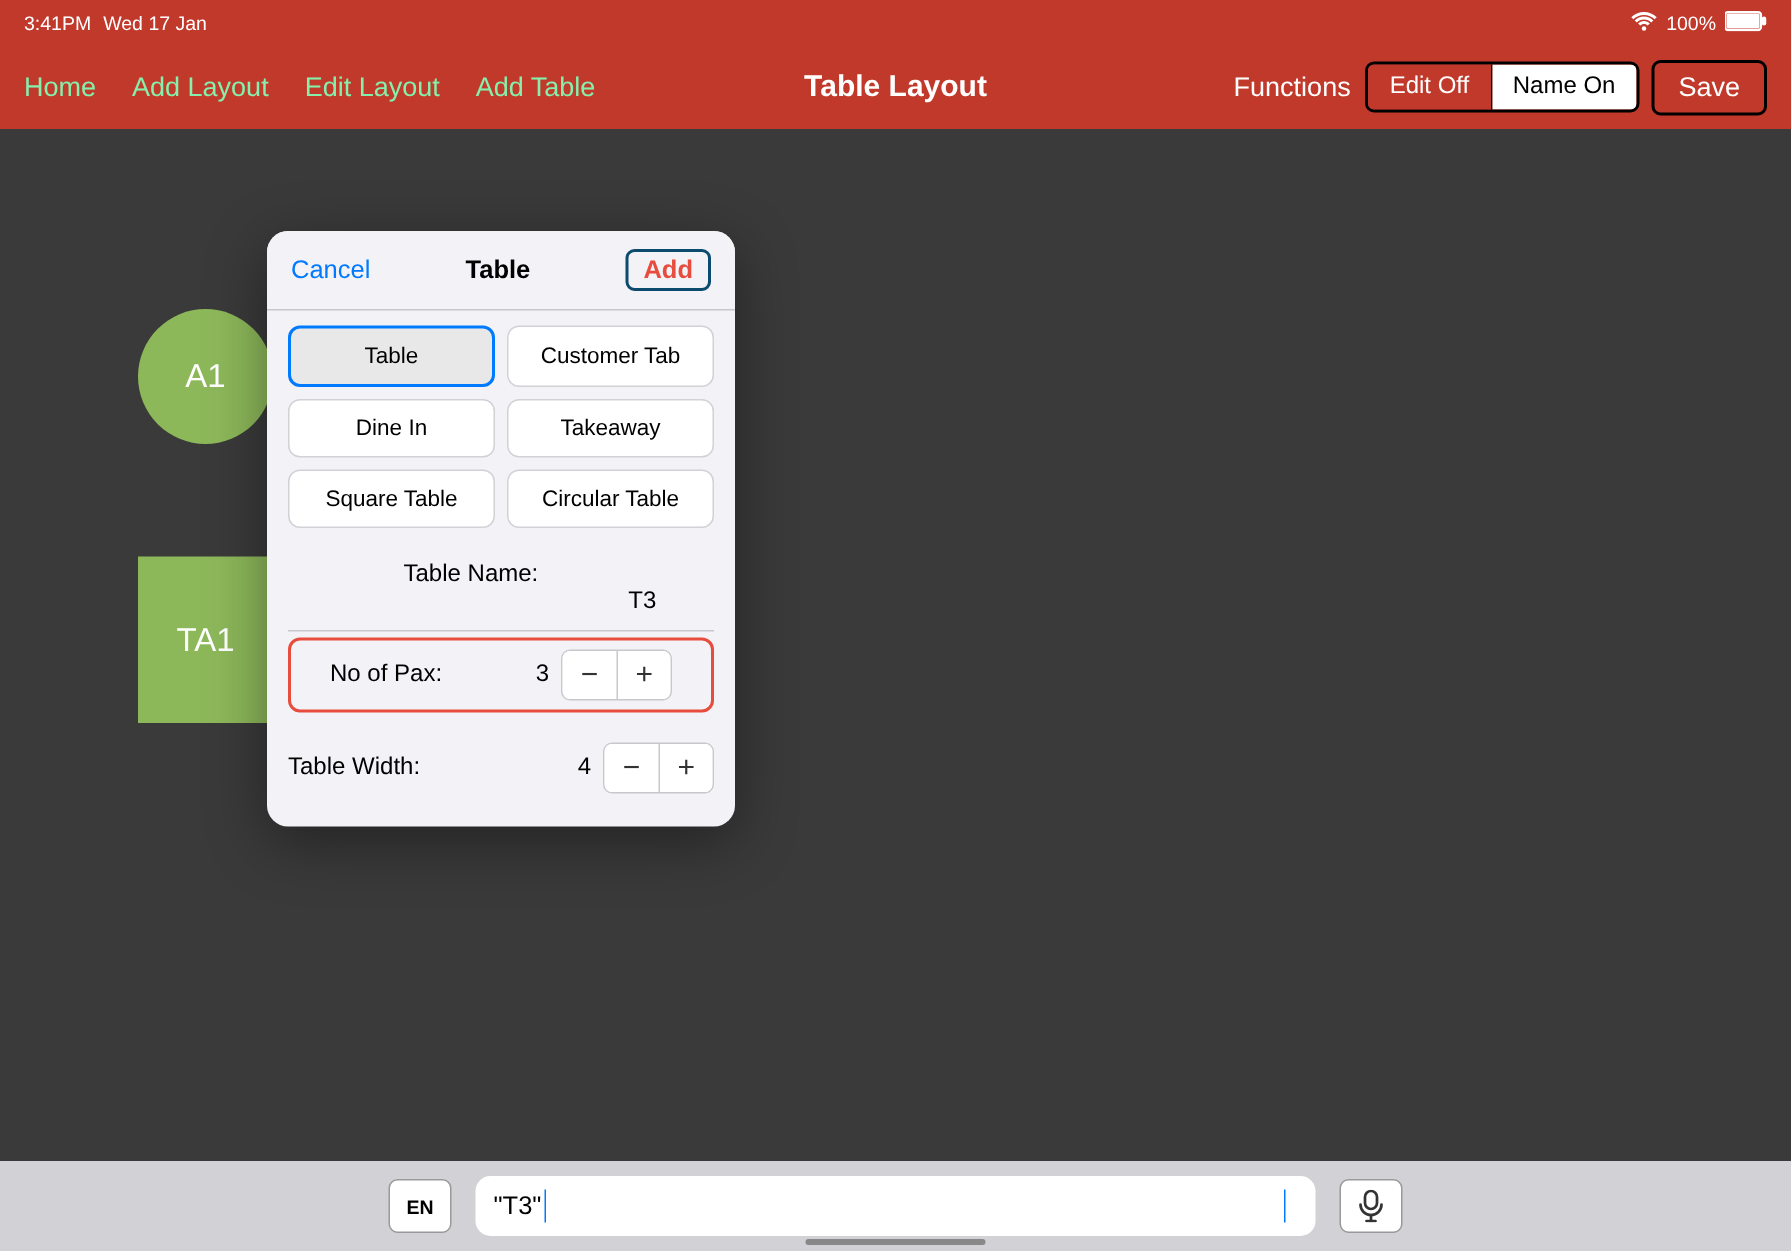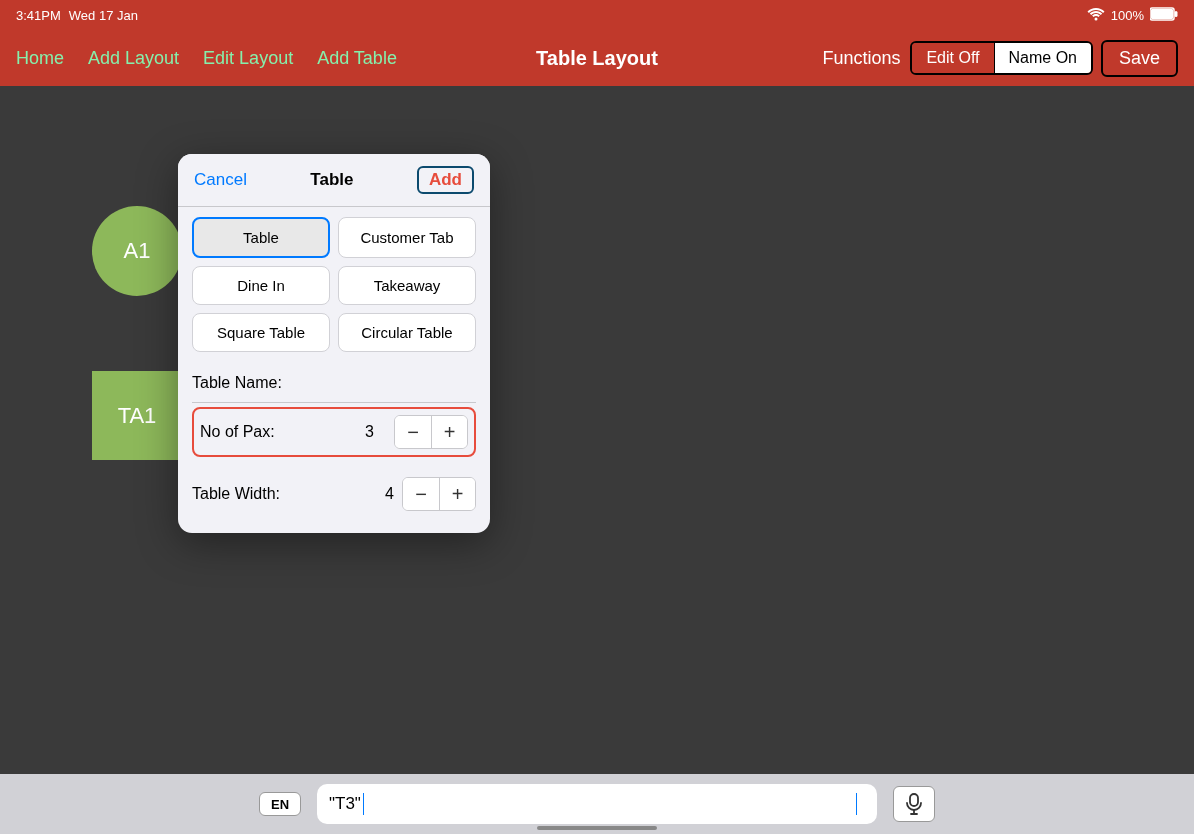--- a/index.html
+++ b/index.html
@@ -137,21 +137,21 @@
       font-size: 22px;
       font-weight: 500;
     }
 
     
     .table-square {
       position: absolute;
       top: 285px;
       left: 92px;
       width: 90px;
-      height: 89px;
+      height: 111px;
       background: #8db85a;
       display: flex;
       align-items: center;
       justify-content: center;
       color: white;
       font-size: 22px;
       font-weight: 500;
     }
 
     
@@ -223,20 +223,21 @@
       background: #e8e8e8;
       border: 2px solid #007aff;
     }
 
     
     .field-row {
       display: flex;
       align-items: center;
       padding: 10px 0;
       border-bottom: 1px solid #c8c8cc;
+      flex-direction: column;
     }
     .field-label {
       font-size: 16px;
       font-weight: 500;
       color: #000;
       min-width: 130px;
     }
     .field-input {
       flex: 1;
       border: none;
@@ -295,21 +296,21 @@
       width: 100%;
       height: 60px;
       background: #d1d1d6;
       display: flex;
       align-items: center;
       justify-content: center;
       gap: 16px;
     }
     .keyboard-lang {
       width: 42px;
-      height: 24px;
+      height: 36px;
       background: white;
       border-radius: 6px;
       display: flex;
       align-items: center;
       justify-content: center;
       font-size: 13px;
       font-weight: 600;
       border: 1px solid #999;
     }
     .keyboard-text-bar {
@@ -436,21 +437,21 @@
         <button class="type-btn">Square Table</button>
         <button class="type-btn">Circular Table</button>
       </div>
 
       <div class="field-row">
         <span class="field-label">Table Name:</span>
         <input class="field-input" type="text" value="T3" style="">
       </div>
 
       <div style="padding: 4px 0;">
-        <div style="border: 2px solid #e74c3c; border-radius: 8px; padding: 6px 6px; display: flex; align-items: center; margin-bottom: 0; gap: 12px;">
+        <div style="border: 2px solid #e74c3c; border-radius: 8px; padding: 6px 26px; display: flex; align-items: center; margin-bottom: 0;">
           <span class="stepper-label">No of Pax:</span>
           <span class="stepper-value">3</span>
           <div class="stepper-group">
             <button class="stepper-btn">−</button>
             <button class="stepper-btn">+</button>
           </div>
         </div>
       </div>
 
       <div class="stepper-row" style="margin-top: 8px;">

